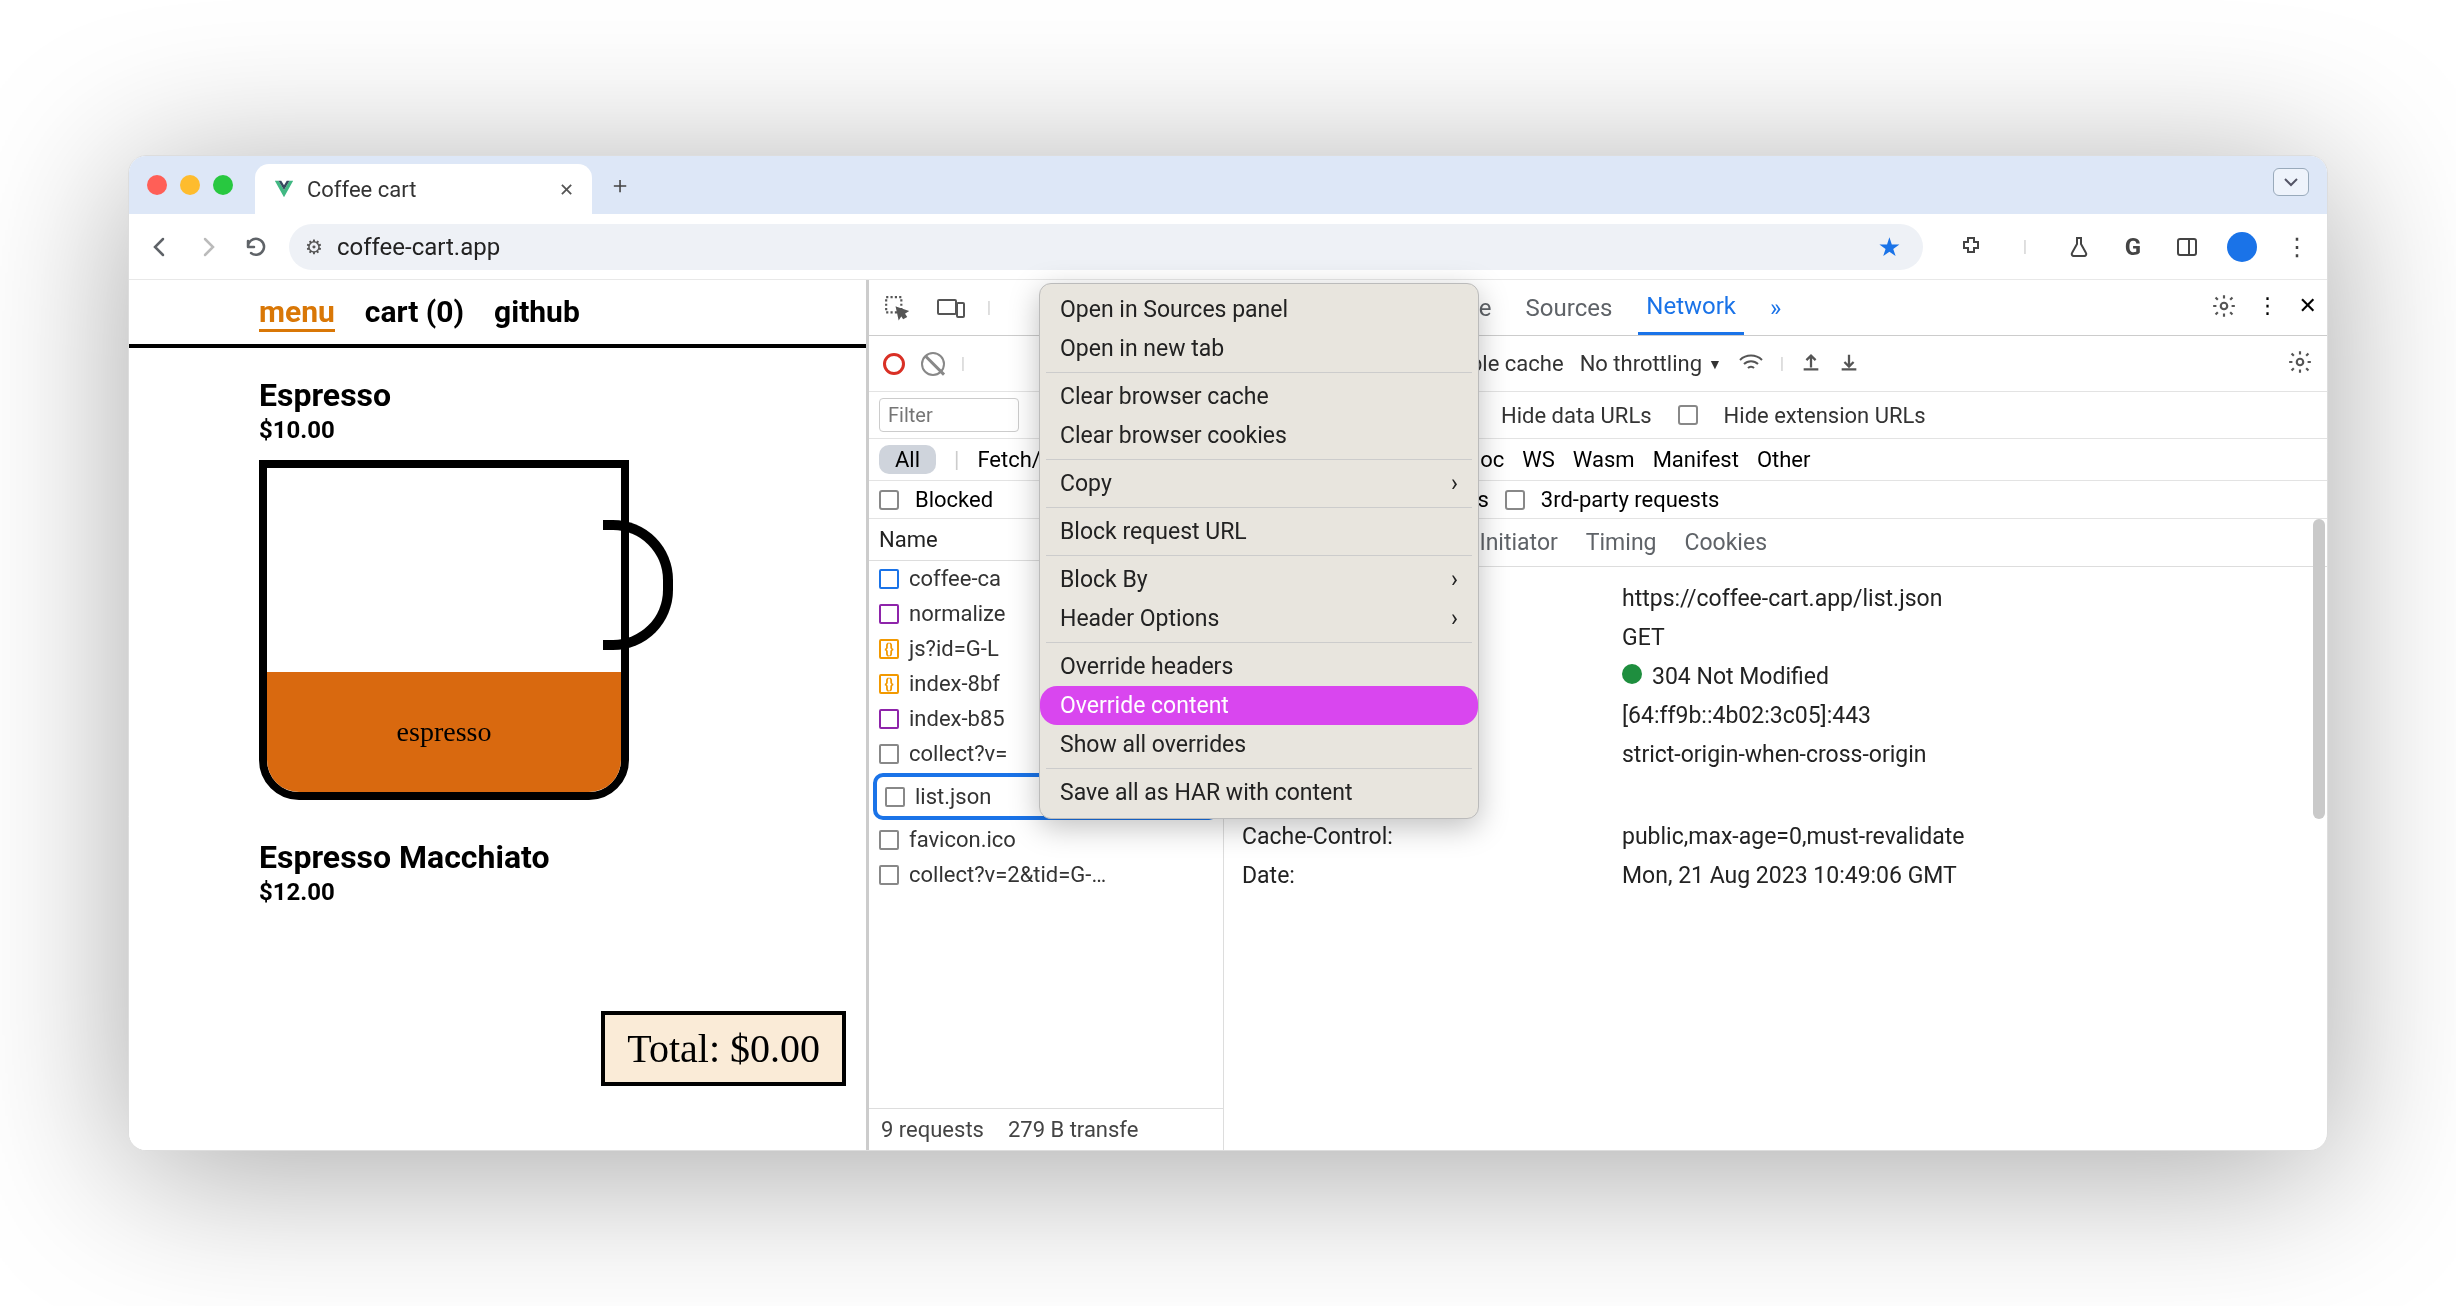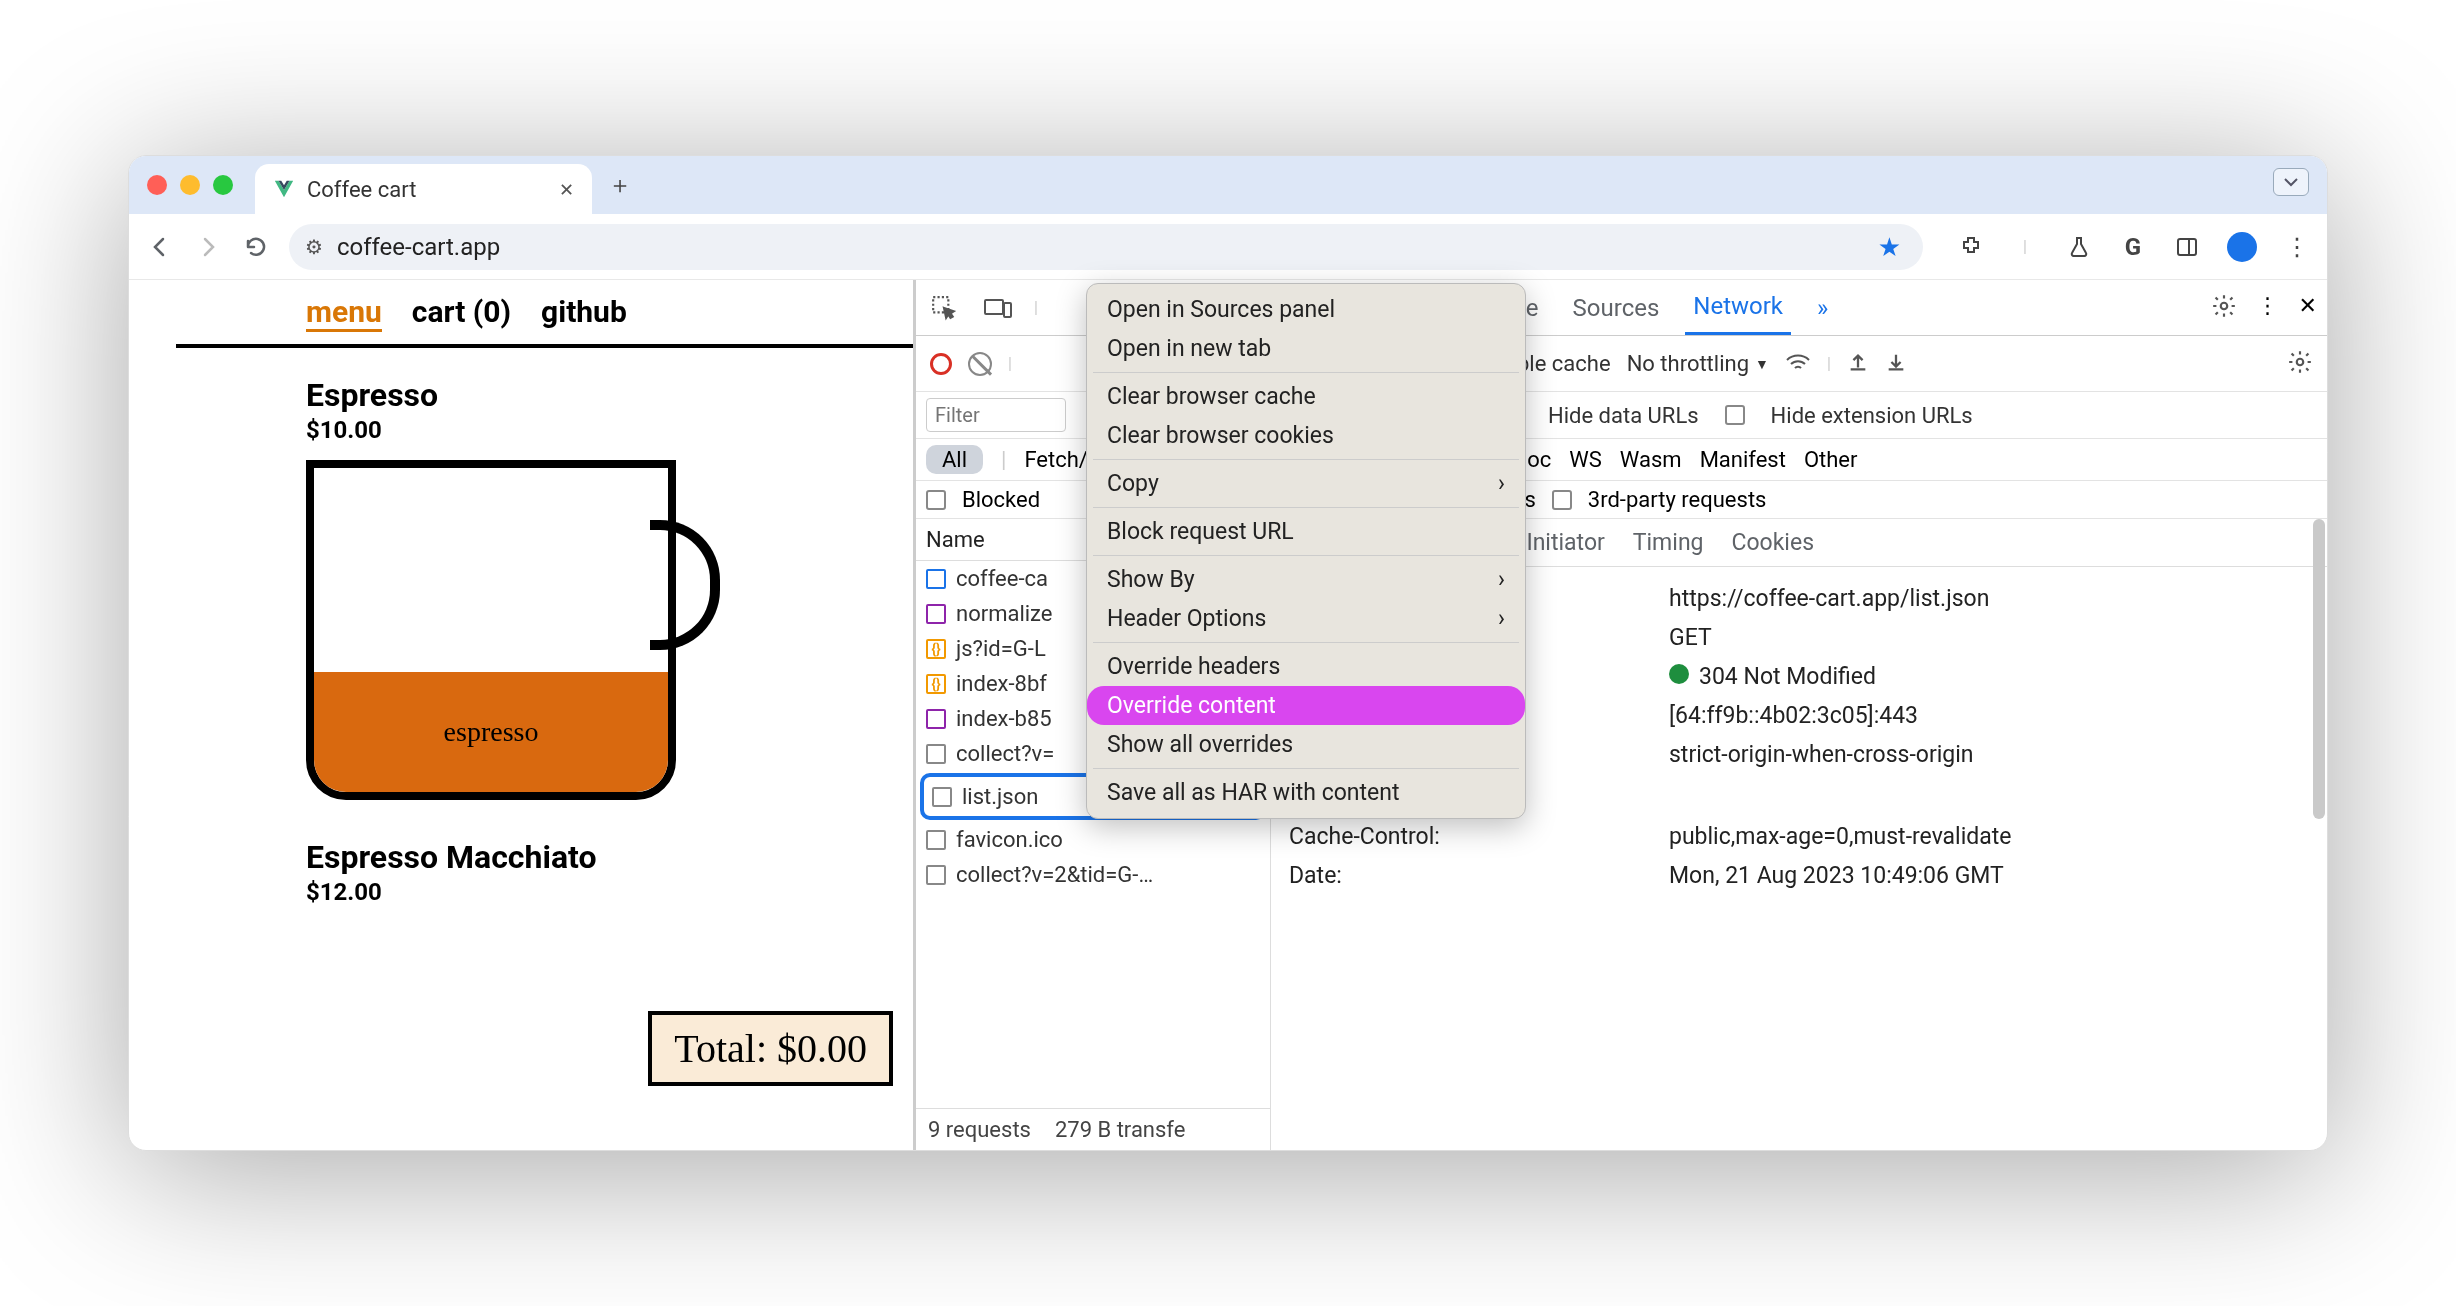--- a/index.html
+++ b/index.html
@@ -24,21 +24,21 @@
 .nav-icon { width: 30px; height: 30px; display: flex; align-items: center; justify-content: center; color: #5f6368; cursor: pointer; }
 .nav-icon.dim { color: #b8b8b8; }
 .urlbox { flex: 1; background: #eef1f6; border-radius: 24px; height: 46px; display: flex; align-items: center; padding: 0 16px; gap: 14px; }
 .urlbox .site-icon { font-size: 20px; color: #555; }
 .url { font-size: 24px; color: #222; flex: 1; }
 .star { color: #1a73e8; font-size: 26px; margin-right: 6px; }
 .ext-icons { display: flex; gap: 26px; align-items: center; margin-left: 16px; }
 .ext-icons > * { width: 28px; height: 28px; display:flex; align-items:center; justify-content:center; color:#444; cursor:pointer; }
 .avatar { width: 30px; height: 30px; border-radius: 50%; background: #1a73e8; }
 
-.content { display: flex; height: 870px; margin-left: 47px; }
+.content { display: flex; height: 870px; }
 .page { width: 740px; border-right: 3px solid #ccc; background: #fff; position: relative; }
 .page-nav { display: flex; gap: 30px; padding: 14px 0 12px 130px; font-family: Georgia, serif; font-size: 30px; font-weight: bold; border-bottom: 4px solid #000; }
 .page-nav .active { color: #d97706; border-bottom: 3px solid #d97706; }
 .product { padding: 28px 0 0 130px; font-family: Georgia, serif; }
 .pname { font-size: 32px; font-weight: bold; }
 .pprice { font-size: 24px; font-weight: bold; margin-top: 2px; }
 .cup { margin-top: 16px; width: 410px; height: 350px; position: relative; }
 .cup-body { position: absolute; left: 0; top: 0; width: 370px; height: 340px; border: 8px solid #000; border-radius: 0 0 40px 40px; background: #fff; overflow: hidden; }
 .espresso-fill { position: absolute; bottom: 0; left: 0; right: 0; height: 120px; background: #d9690f; display: flex; align-items: center; justify-content: center; font-family: Georgia, serif; font-size: 28px; color: #000; }
 .handle { position: absolute; right: -4px; top: 60px; width: 70px; height: 130px; border: 10px solid #000; border-left: none; border-radius: 0 60px 60px 0; }
@@ -392,21 +392,21 @@
               <div class="mi">
                 <span>Copy</span>
                 <span>›</span>
               </div>
               <hr>
               <div class="mi">
                 <span>Block request URL</span>
               </div>
               <hr>
               <div class="mi">
-                <span>Show By</span>
+                <span>Block By</span>
                 <span>›</span>
               </div>
               <div class="mi">
                 <span>Header Options</span>
                 <span>›</span>
               </div>
               <hr>
               <div class="mi">
                 <span>Override headers</span>
               </div>

